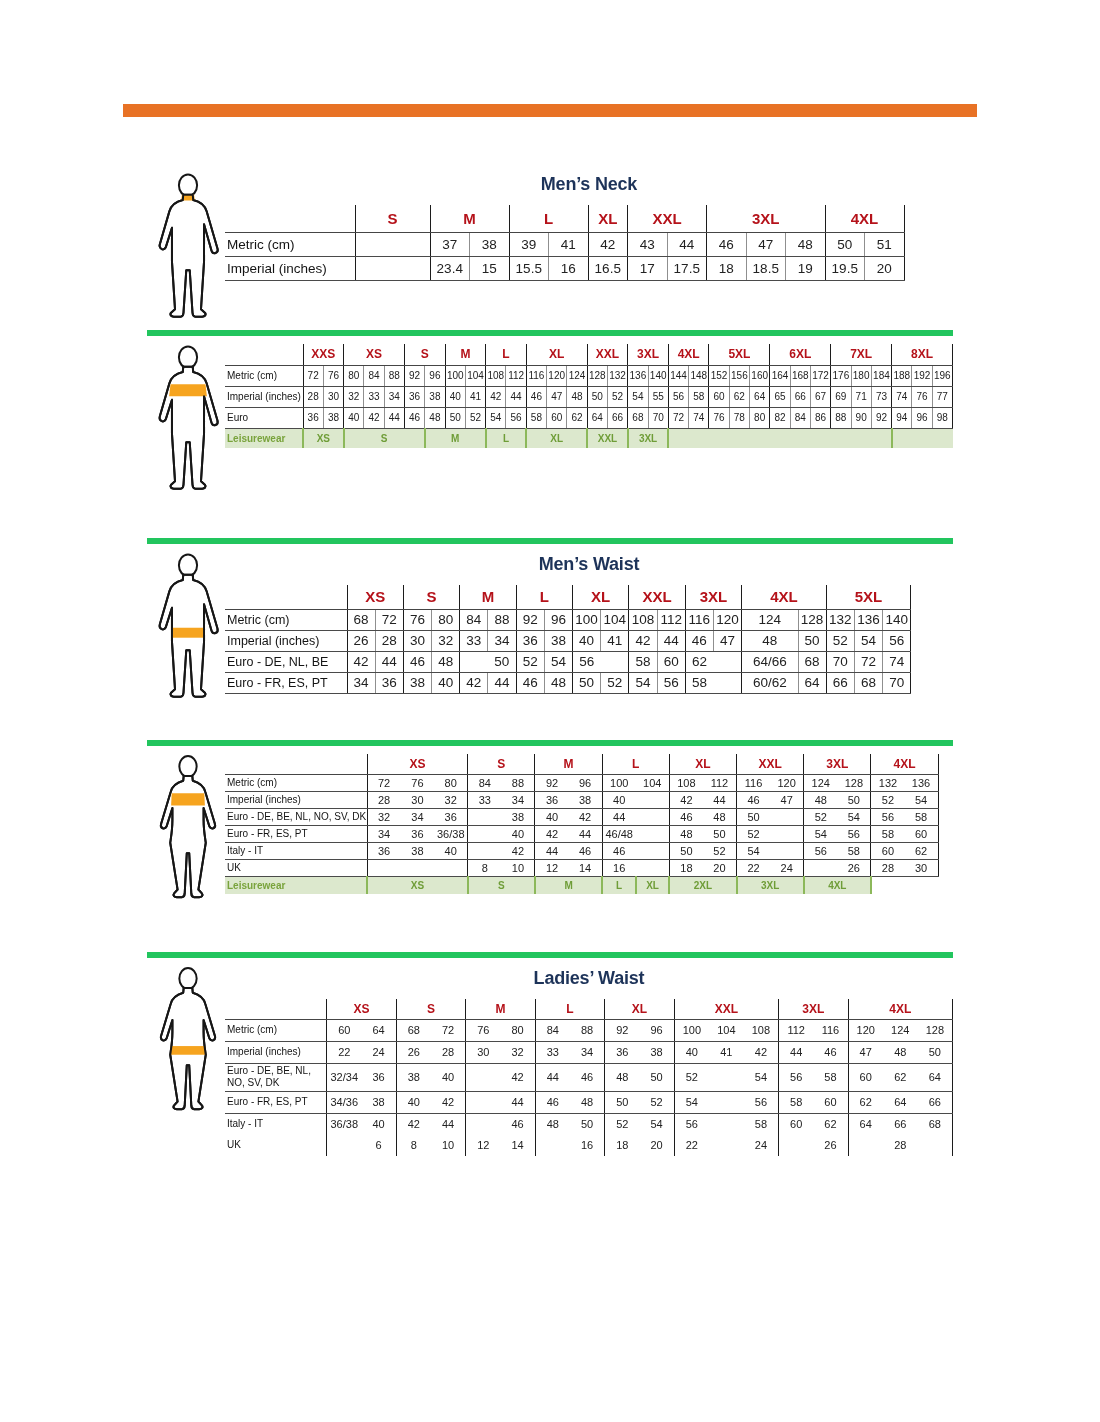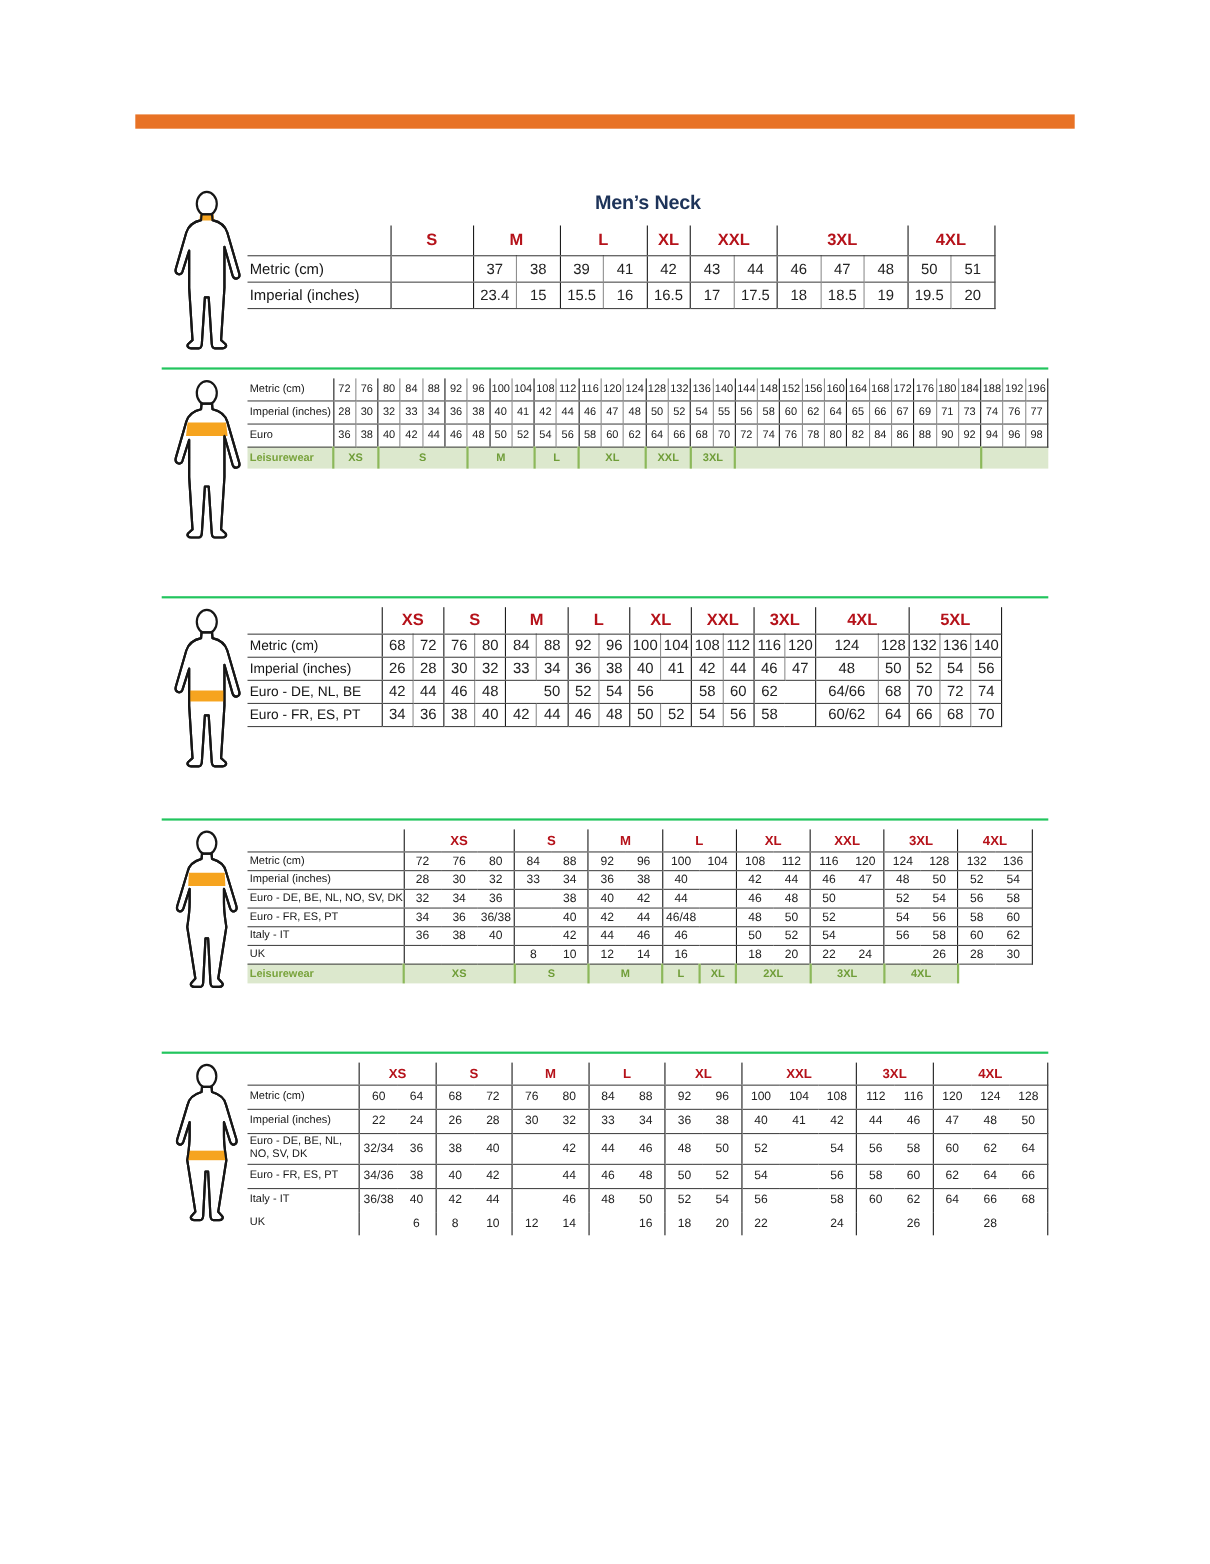--- a/index.html
+++ b/index.html
@@ -8,21 +8,21 @@
 
   .topbar{height:74px;background:#232e4e;display:flex;align-items:center;justify-content:space-between;
           padding:0 30px;box-sizing:border-box;}
   .logo{color:#fff;font-family:"Liberation Serif",serif;font-weight:bold;font-size:46px;letter-spacing:1px;line-height:1;}
   .logo .reg{font-size:11px;font-family:"Liberation Sans",sans-serif;vertical-align:baseline;}
   .doc-title{color:#fff;font-weight:bold;font-size:35px;letter-spacing:-0.5px;}
   .orange-stripe{height:13px;background:#e87225;}
 
   .intro{text-align:center;color:#17284a;font-weight:bold;font-size:13.5px;line-height:1.45;margin:13px 10px 14px;}
 
-  .section{position:relative;border-bottom:2px solid #22c55e;margin:0 24px;padding-top:8px;box-sizing:border-box;}
+  .section{position:relative;border-bottom:6px solid #22c55e;margin:0 24px;padding-top:8px;box-sizing:border-box;}
   .section.last{border-bottom:none;}
   .sec-neck{min-height:172px;}
   .sec-chest{min-height:208px;}
   .sec-mwaist{min-height:202px;}
   .sec-bust{min-height:212px;}
   .sec-lwaist{min-height:200px;}
   .figure{position:absolute;left:2px;top:6px;width:80px;}
   .twrap{margin-left:78px;}
   .sec-title{text-align:center;color:#1d3359;font-size:18px;margin:2px 0 10px;font-weight:bold;letter-spacing:-0.2px;}
 
@@ -205,20 +205,36 @@
             <col style="width:20.3px">
             <col style="width:20.3px">
             <col style="width:20.3px">
             <col style="width:20.3px">
             <col style="width:20.3px">
             <col style="width:20.3px">
             <col style="width:20.3px">
             <col style="width:20.3px">
           </colgroup>
           <tbody>
+            <tr class="hdr">
+              <td class="corner"></td>
+              <th class="sz" colspan="2">XXS</th>
+              <th class="sz" colspan="3">XS</th>
+              <th class="sz" colspan="2">S</th>
+              <th class="sz" colspan="2">M</th>
+              <th class="sz" colspan="2">L</th>
+              <th class="sz" colspan="3">XL</th>
+              <th class="sz" colspan="2">XXL</th>
+              <th class="sz" colspan="2">3XL</th>
+              <th class="sz" colspan="2">4XL</th>
+              <th class="sz" colspan="3">5XL</th>
+              <th class="sz" colspan="3">6XL</th>
+              <th class="sz" colspan="3">7XL</th>
+              <th class="sz" colspan="3">8XL</th>
+            </tr>
             <tr class="drow">
               <th class="rl">Metric (cm)</th>
               <td class="dc gs" colspan="1">72</td>
               <td class="dc dv" colspan="1">76</td>
               <td class="dc gs" colspan="1">80</td>
               <td class="dc dv" colspan="1">84</td>
               <td class="dc dv" colspan="1">88</td>
               <td class="dc gs" colspan="1">92</td>
               <td class="dc dv" colspan="1">96</td>
               <td class="dc gs" colspan="1">100</td>
@@ -339,20 +355,21 @@
           <g stroke="#161616" stroke-width="2.3" fill="#ffffff" stroke-linejoin="round">
             <ellipse cx="45" cy="15" rx="10.5" ry="12.5"></ellipse>
             <path d="M39.5 26 L39 32 C30 34 25.5 38.5 23.5 45 L12.5 83 C11 88.5 17.5 91.5 19.5 86 L26.5 64 L26.5 103 L30 158 L25.5 162 C23.5 164.5 26 166.5 28.5 166.5 L36.5 166.5 C38.8 166.5 39.6 164.5 39.8 162 L43 113 L47 113 L50.2 162 C50.4 164.5 51.2 166.5 53.5 166.5 L61.5 166.5 C64 166.5 66.5 164.5 64.5 162 L60 158 L63.5 103 L63.5 60 L72 90 C73.8 95.5 80.5 93.5 79 88 L66.5 45 C64.5 38.5 60 34 51 32 L50.5 26 Z"></path>
           </g>
           <g fill="#f6a41f">
             <rect x="26.5" y="87" width="37" height="11.5"></rect>
           </g>
           <path d="M39.5 26 L39 32 C30 34 25.5 38.5 23.5 45 L12.5 83 C11 88.5 17.5 91.5 19.5 86 L26.5 64 L26.5 103 L30 158 L25.5 162 C23.5 164.5 26 166.5 28.5 166.5 L36.5 166.5 C38.8 166.5 39.6 164.5 39.8 162 L43 113 L47 113 L50.2 162 C50.4 164.5 51.2 166.5 53.5 166.5 L61.5 166.5 C64 166.5 66.5 164.5 64.5 162 L60 158 L63.5 103 L63.5 60 L72 90 C73.8 95.5 80.5 93.5 79 88 L66.5 45 C64.5 38.5 60 34 51 32 L50.5 26 Z" fill="none" stroke="#161616" stroke-width="2.3" stroke-linejoin="round"></path>
         </svg></div>
     <div class="twrap">
+      <h2 class="sec-title">Men’s Waist</h2>
       <table class="size-table t-mwaist" id="t-men_waist">
           <colgroup>
             <col style="width:122px">
             <col style="width:28.2px">
             <col style="width:28.2px">
             <col style="width:28.2px">
             <col style="width:28.2px">
             <col style="width:28.2px">
             <col style="width:28.2px">
             <col style="width:28.2px">
@@ -663,20 +680,21 @@
           <g stroke="#161616" stroke-width="2.3" fill="#ffffff" stroke-linejoin="round">
             <ellipse cx="45" cy="14" rx="10" ry="12"></ellipse>
             <path d="M40 25 L39.5 30.5 C31 33 26.5 37 25 43.5 L14 80 C12.5 85.5 18.5 88 20.5 82.5 L27 62 L27 76 C27 87 25.5 95 24.5 102 L33 156 L29 160.5 C27 163 29.5 164.8 32 164.8 L38 164.8 C40 164.8 41 163 41.2 160.5 L43.6 114 L46.4 114 L48.8 160.5 C49 163 50 164.8 52 164.8 L58 164.8 C60.5 164.8 63 163 61 160.5 L57 156 L65.5 102 C64.5 95 63 87 63 76 L63 62 L69.5 82.5 C71.5 88 77.5 85.5 76 80 L65 43.5 C63.5 37 59 33 50.5 30.5 L50 25 Z"></path>
           </g>
           <g fill="#f6a41f">
             <rect x="25" y="92" width="40" height="10"></rect>
           </g>
           <path d="M40 25 L39.5 30.5 C31 33 26.5 37 25 43.5 L14 80 C12.5 85.5 18.5 88 20.5 82.5 L27 62 L27 76 C27 87 25.5 95 24.5 102 L33 156 L29 160.5 C27 163 29.5 164.8 32 164.8 L38 164.8 C40 164.8 41 163 41.2 160.5 L43.6 114 L46.4 114 L48.8 160.5 C49 163 50 164.8 52 164.8 L58 164.8 C60.5 164.8 63 163 61 160.5 L57 156 L65.5 102 C64.5 95 63 87 63 76 L63 62 L69.5 82.5 C71.5 88 77.5 85.5 76 80 L65 43.5 C63.5 37 59 33 50.5 30.5 L50 25 Z" fill="none" stroke="#161616" stroke-width="2.3" stroke-linejoin="round"></path>
         </svg></div>
     <div class="twrap">
+      <h2 class="sec-title">Ladies’ Waist</h2>
       <table class="size-table t-lwaist" id="t-ladies_waist">
           <colgroup>
             <col style="width:102px">
             <col style="width:34.9px">
             <col style="width:34.9px">
             <col style="width:34.9px">
             <col style="width:34.9px">
             <col style="width:34.9px">
             <col style="width:34.9px">
             <col style="width:34.9px">

